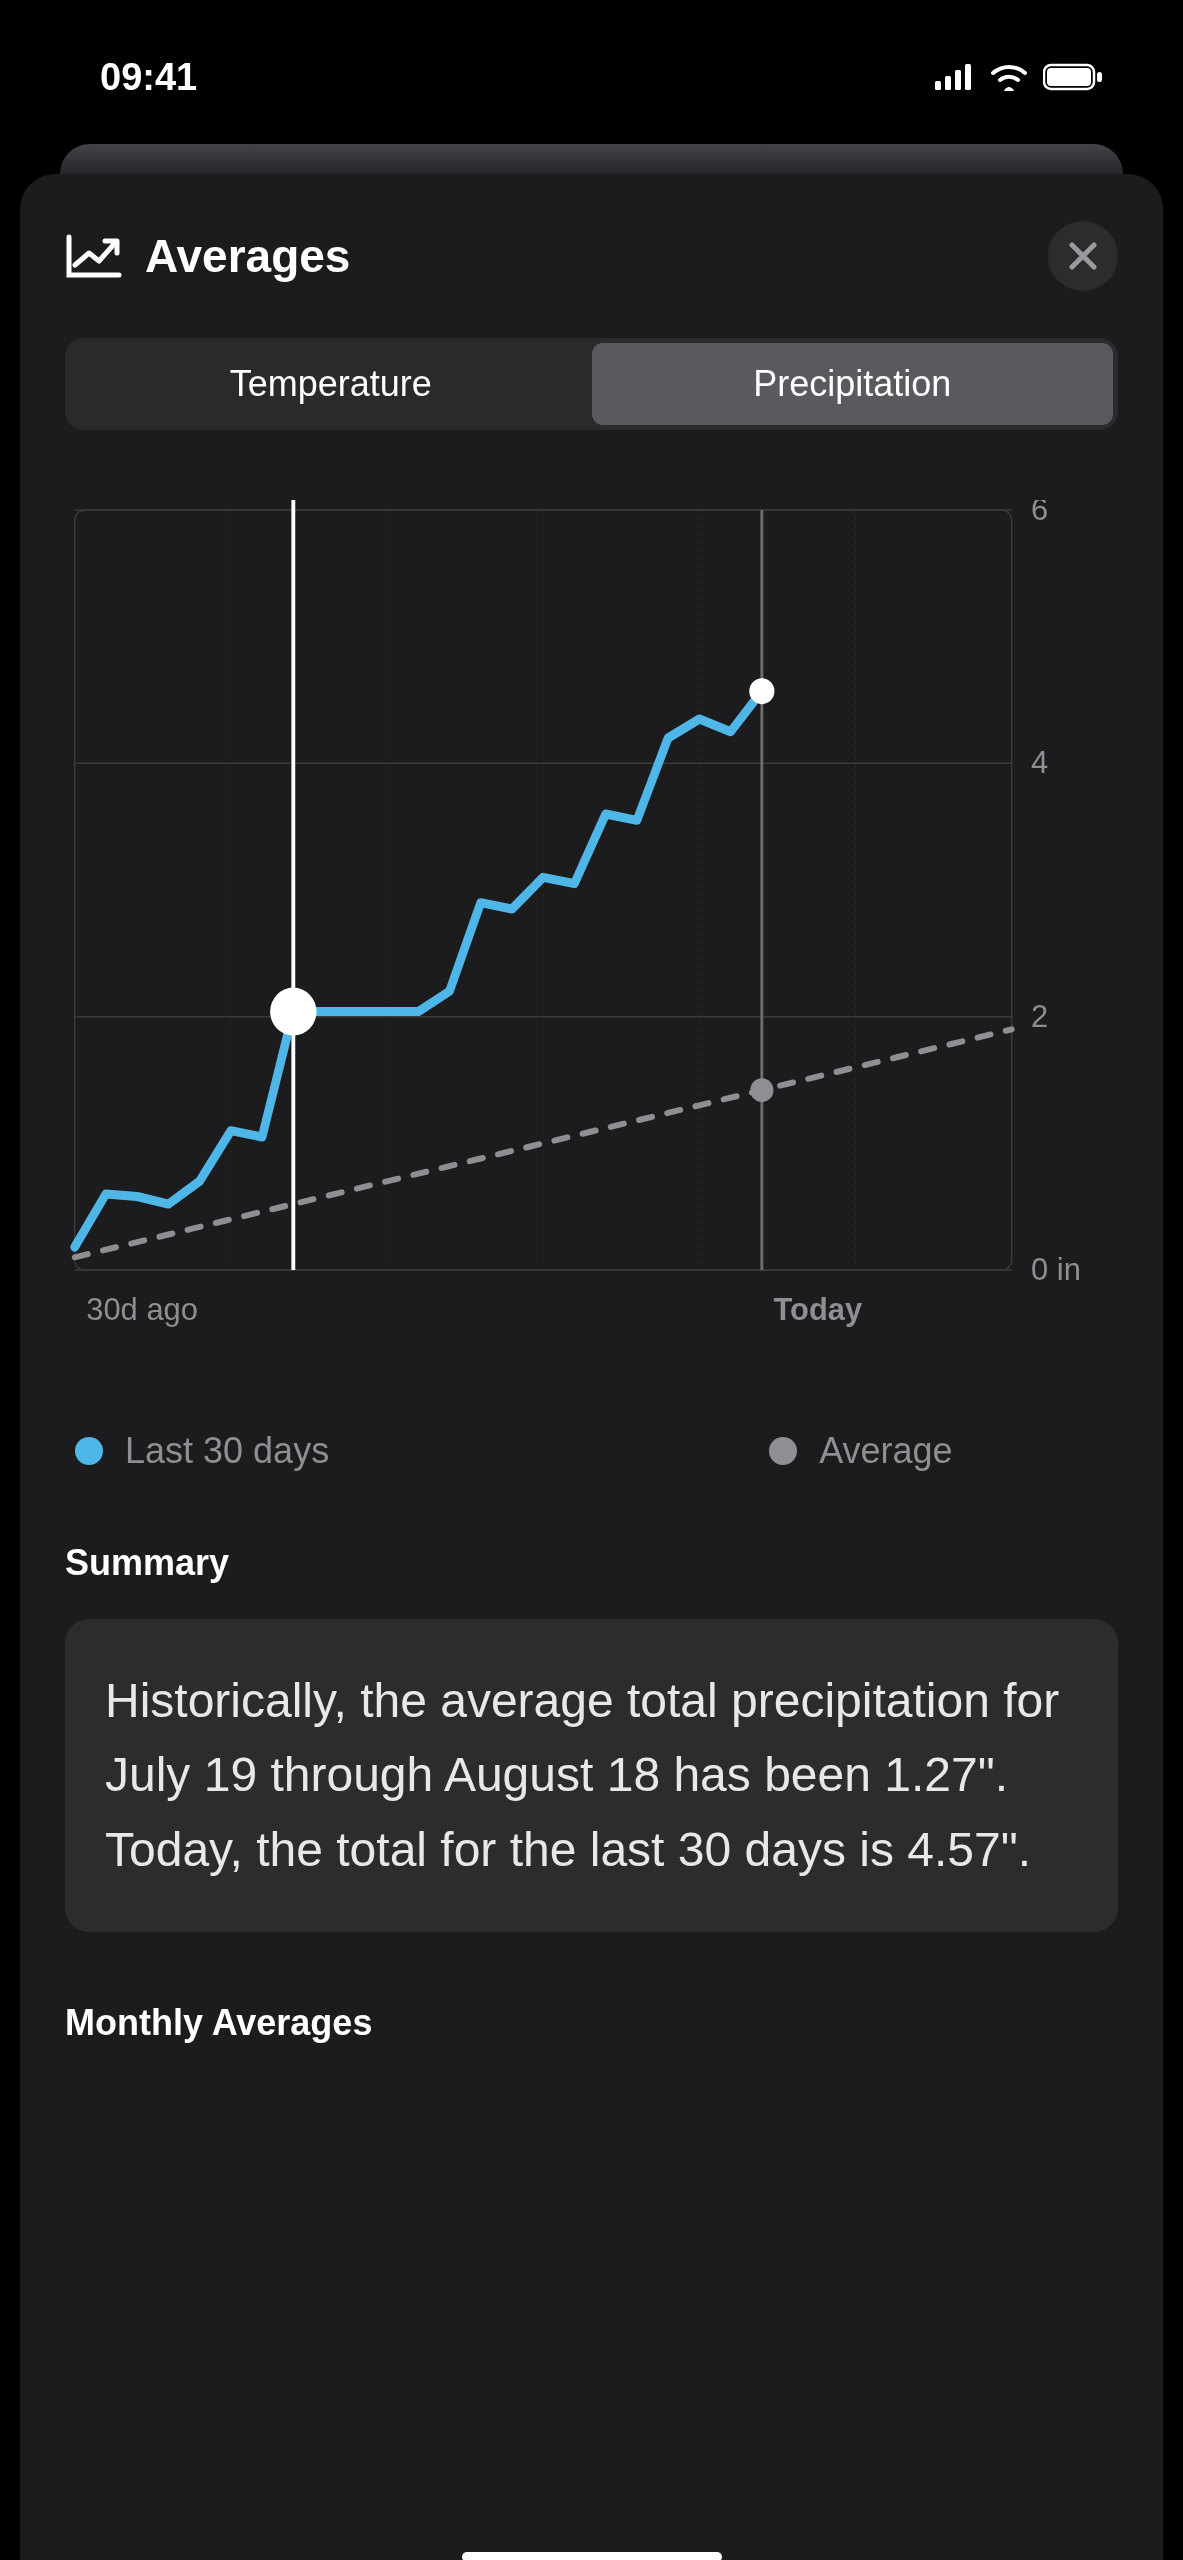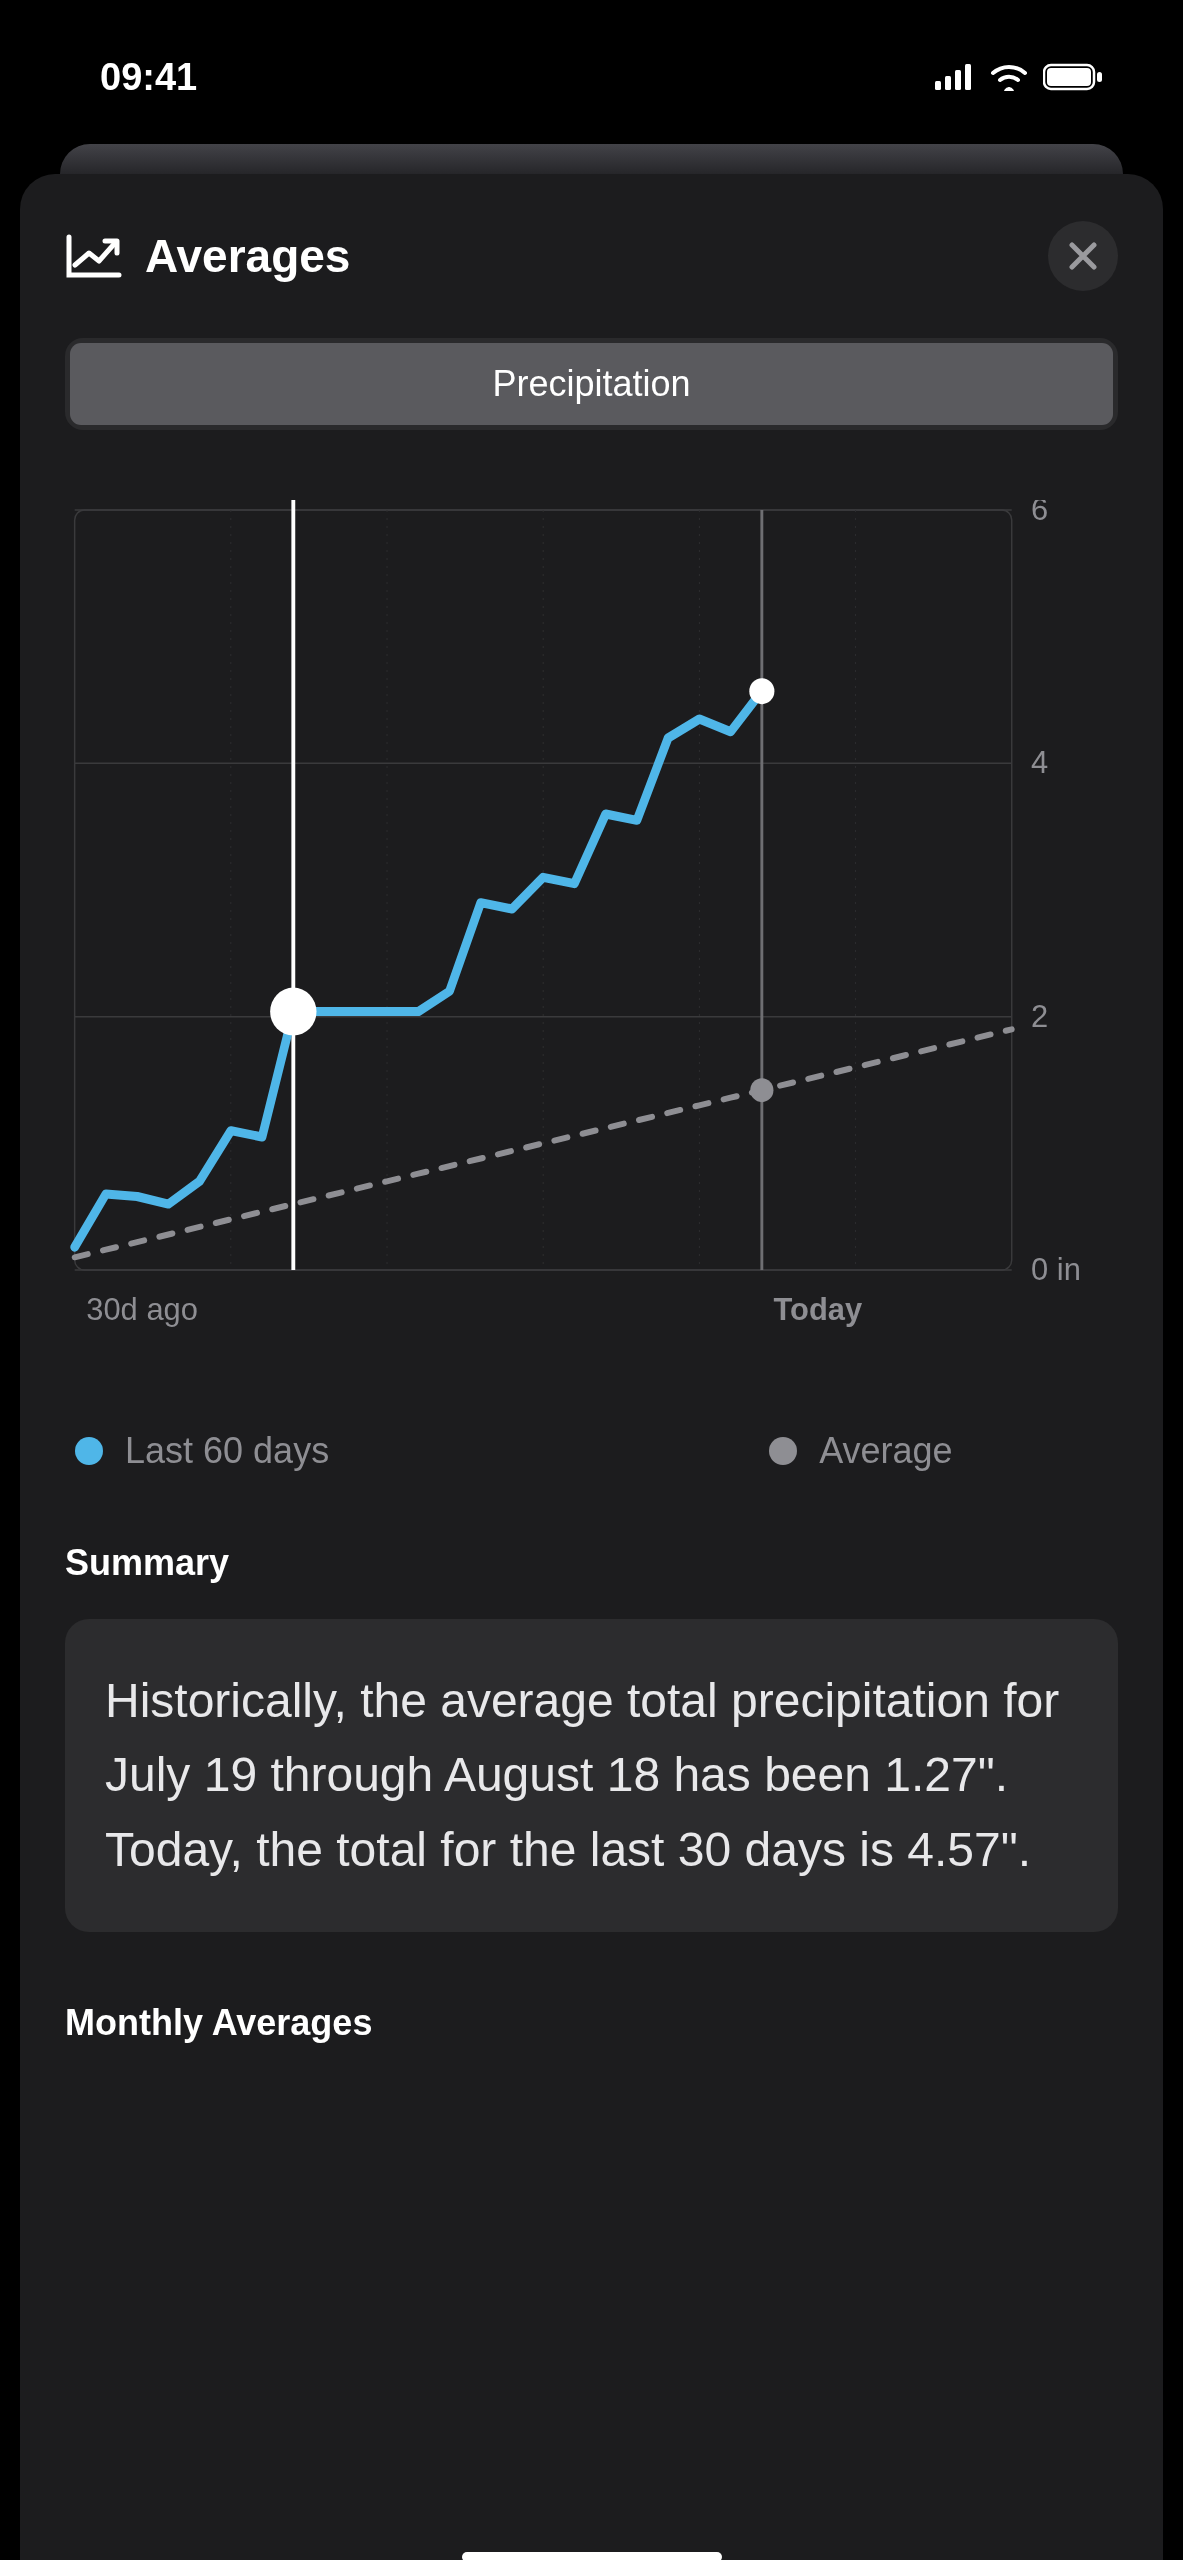--- a/index.html
+++ b/index.html
@@ -200,20 +200,21 @@
       <span>Averages</span>
     </div>
     <div class="close-btn">
       <svg width="30" height="30" viewBox="0 0 30 30">
           <path d="M4 4 L26 26 M26 4 L4 26" stroke="#9a9a9e" stroke-width="5" stroke-linecap="round"></path>
         </svg>
     </div>
   </div>
 
   <div class="seg-control">
+    <div class="seg-item">Temperature</div>
     <div class="seg-item active">Precipitation</div>
   </div>
 
 
   <div class="chart-wrap">
     <svg class="chart-svg" id="chart-svg" viewBox="0 0 1090 880" preserveAspectRatio="none">
         <rect x="10" y="10" width="970" height="760" fill="none" stroke="#3a3a3c" stroke-width="1.5" rx="10"></rect>
         <line x1="10" x2="980" y1="770" y2="770" class="grid-line"></line>
         <text x="1000" y="780" class="axis-label">0 in</text>
         <line x1="10" x2="980" y1="516.6666666666667" y2="516.6666666666667" class="grid-line"></line>
@@ -235,21 +236,21 @@
         <circle cx="721.3333333333333" cy="191.13333333333333" r="13" fill="#fff"></circle>
         <path d="M10.0 757.3 L42.3 749.7 L74.7 742.1 L107.0 734.5 L139.3 726.9 L171.7 719.3 L204.0 711.7 L236.3 704.1 L268.7 696.5 L301.0 688.9 L333.3 681.3 L365.7 673.7 L398.0 666.1 L430.3 658.5 L462.7 650.9 L495.0 643.3 L527.3 635.7 L559.7 628.1 L592.0 620.5 L624.3 612.9 L656.7 605.3 L689.0 597.7 L721.3 590.1 L753.7 582.5 L786.0 574.9 L818.3 567.3 L850.7 559.7 L883.0 552.1 L915.3 544.5 L947.7 536.9 L980.0 529.3 " fill="none" stroke="#8e8e93" stroke-width="6" stroke-linejoin="round" stroke-linecap="round" stroke-dasharray="14 16"></path>
         <circle cx="721.3333333333333" cy="590.1333333333333" r="12" fill="#8e8e93"></circle>
         <circle cx="236.33333333333334" cy="511.59999999999997" r="24" fill="#fff"></circle>
       </svg>
   </div>
 
   <div class="legend">
     <div class="legend-item">
       <span class="legend-dot" style="background:#4fb6e8"></span>
-      <span>Last 60 days</span>
+      <span>Last 30 days</span>
     </div>
     <div class="legend-item" style="margin-left:360px">
       <span class="legend-dot" style="background:#8e8e93"></span>
       <span>Average</span>
     </div>
   </div>
 
   <div class="section-title">Summary</div>
   <div class="card">
     <span>Historically, the average total precipitation for July 19 through August 18 has been 1.27". Today, the total for the last 30 days is 4.57".</span>

